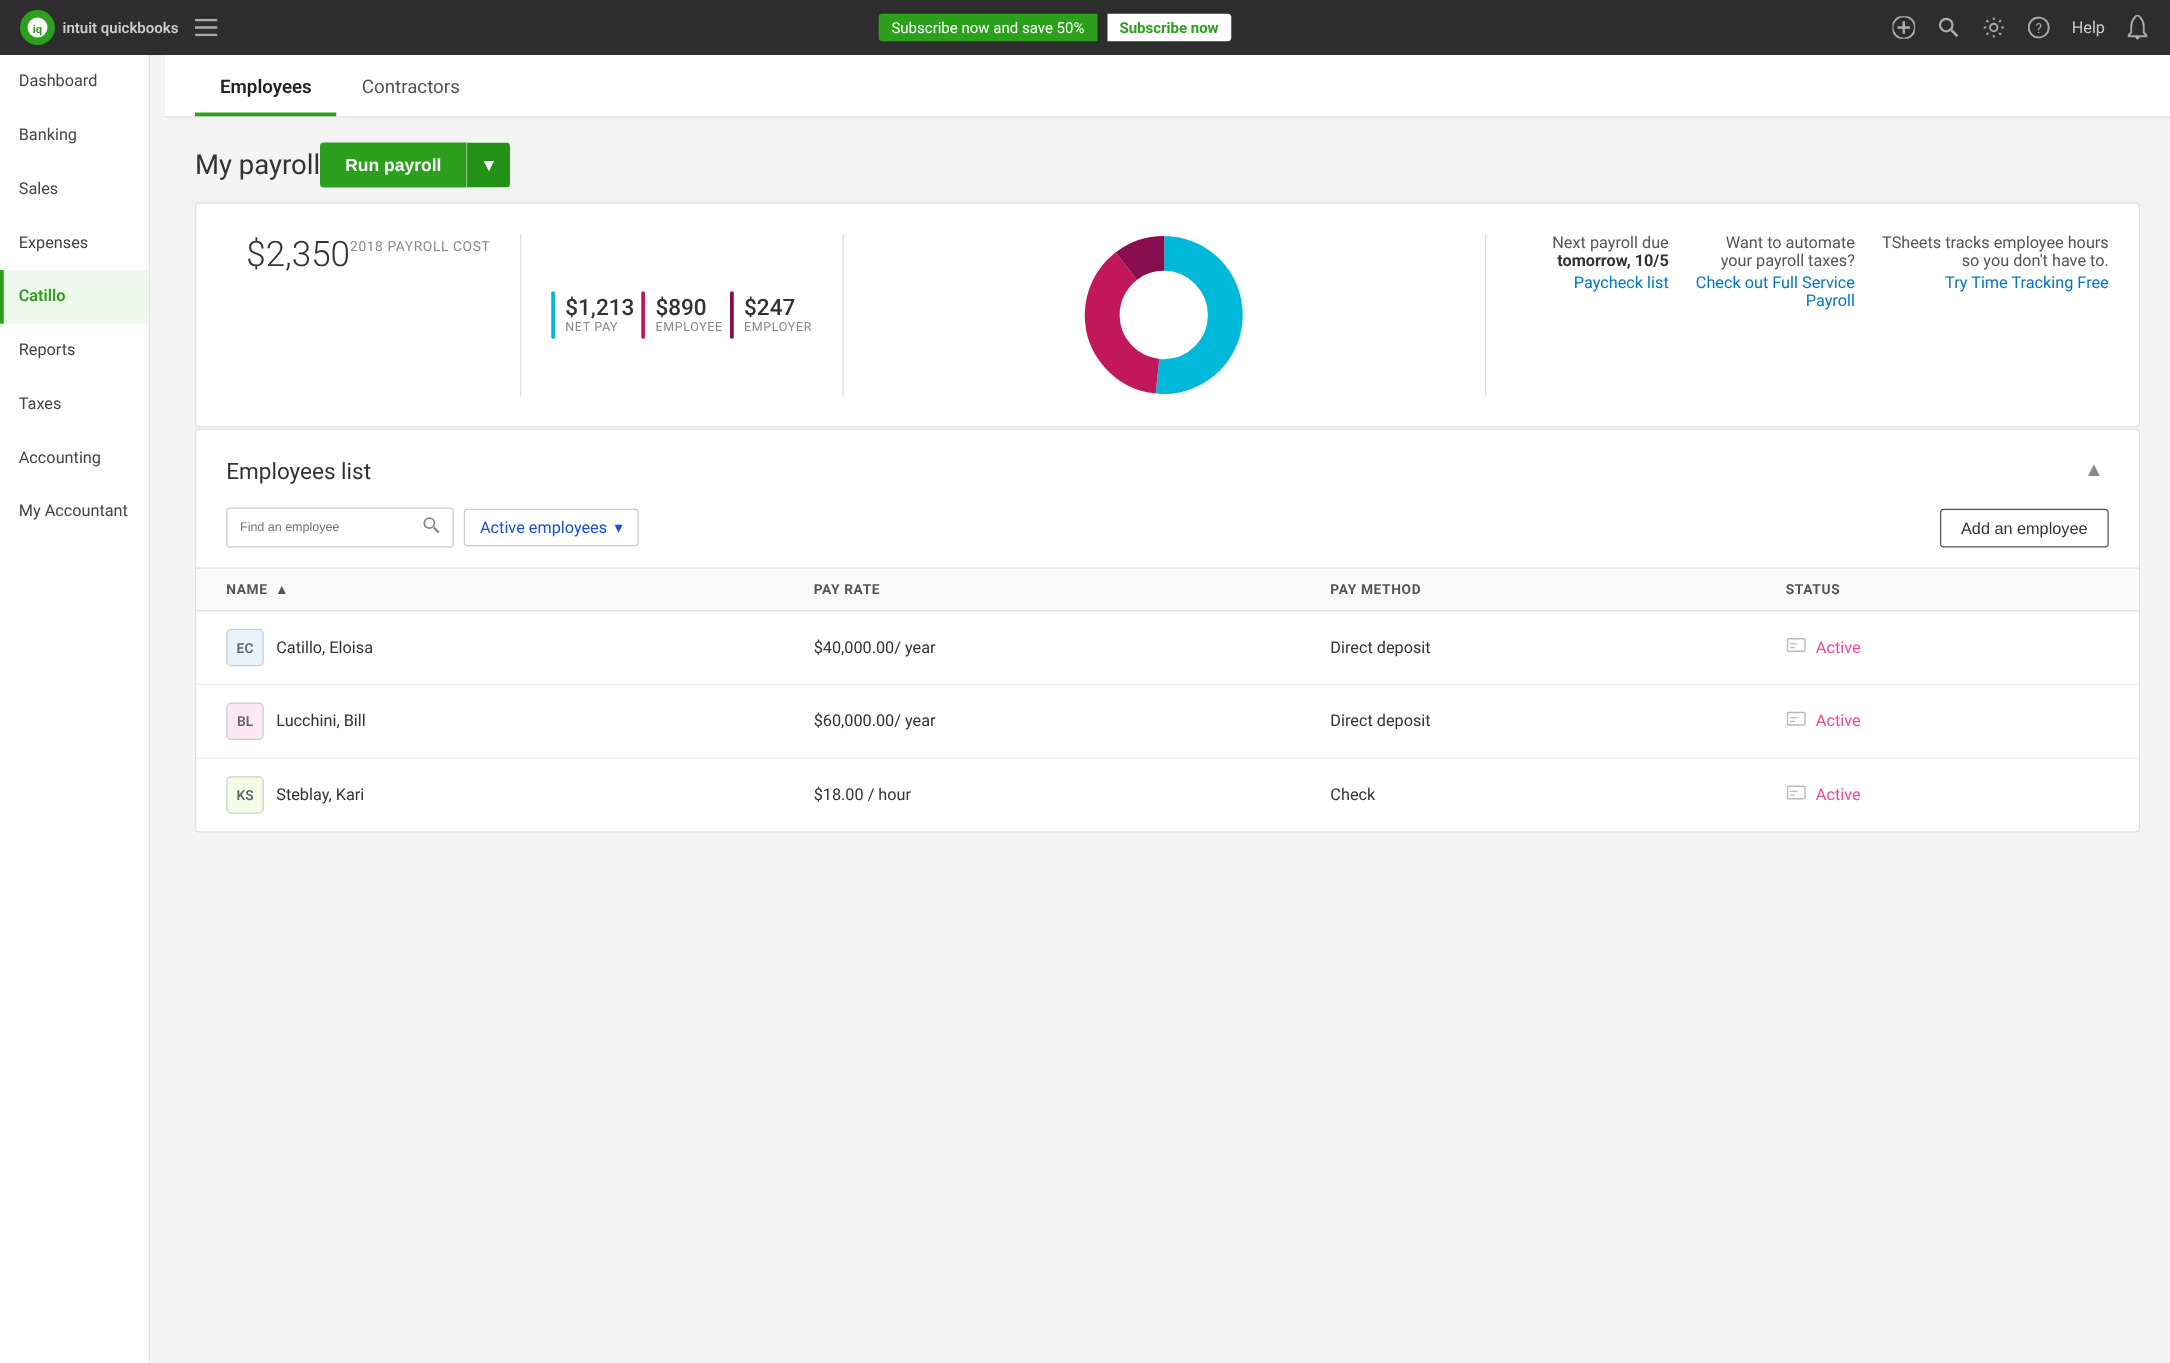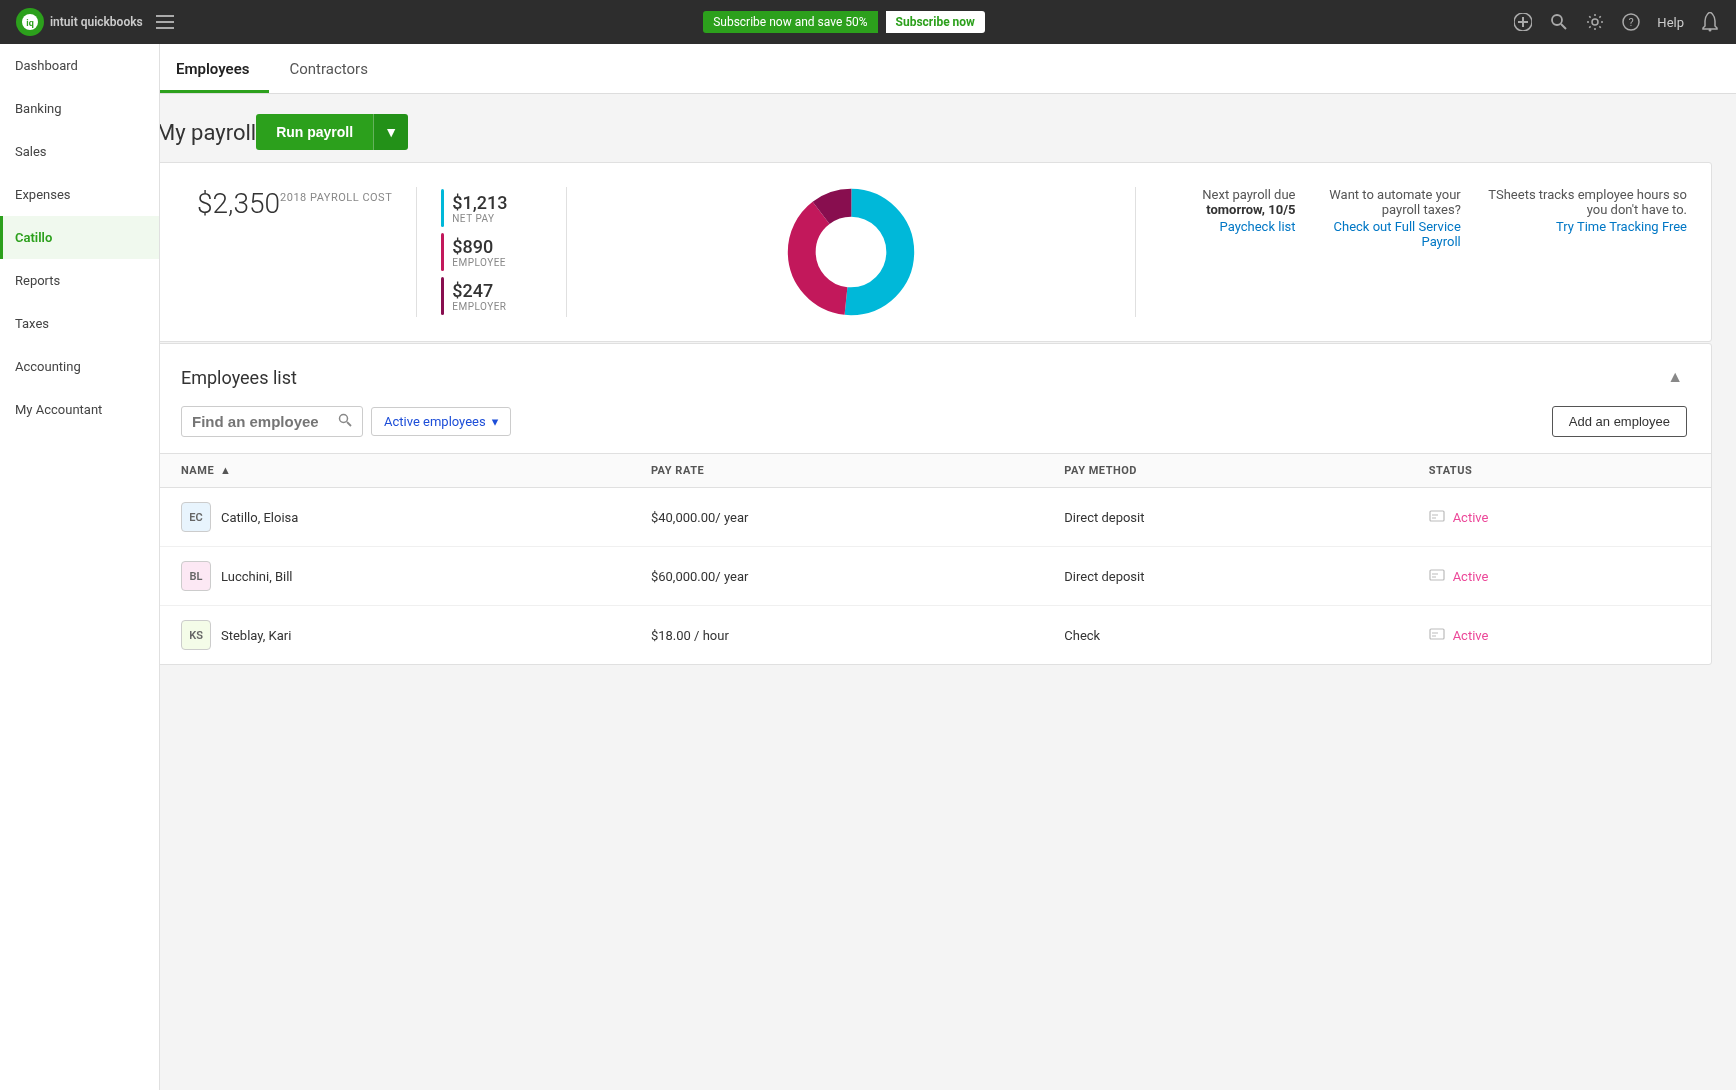--- a/index.html
+++ b/index.html
@@ -21,21 +21,21 @@
     .topbar-center { display: flex; align-items: center; gap: 8px; }
     .subscribe-banner { background: #2ca01c; color: white; font-size: 12px; padding: 4px 10px; border-radius: 3px 0 0 3px; }
     .subscribe-btn { background: white; color: #2ca01c; font-size: 12px; font-weight: 700; padding: 4px 10px; border-radius: 0 3px 3px 0; cursor: pointer; }
     .topbar-right { display: flex; align-items: center; gap: 16px; color: #aaa; }
     .topbar-icon { width: 20px; height: 20px; cursor: pointer; display: flex; align-items: center; justify-content: center; color: #ccc; font-size: 18px; }
     .topbar-help { color: #ccc; font-size: 13px; }
 
     
     .sidebar {
       position: fixed; top: 44px; left: 0; bottom: 0;
-      width: 160px;
+      width: 120px;
       background: #fff;
       border-right: 1px solid #e0e0e0;
       display: flex; flex-direction: column;
     }
     .sidebar-item {
       padding: 14px 12px;
       font-size: 13px;
       color: #444;
       cursor: pointer;
       border-left: 3px solid transparent;
@@ -118,21 +118,21 @@
       border: 1px solid #e0e0e0;
       border-radius: 3px;
       padding: 24px;
       margin-bottom: 0;
       display: flex;
       align-items: stretch;
     }
     .payroll-cost { min-width: 160px; display: flex; justify-content: flex-end; border-right: 1px solid #e0e0e0; padding-right: 24px; margin-left: 16px; }
     .payroll-cost-amount { font-size: 28px; font-weight: 300; color: #333; }
     .payroll-cost-label { font-size: 11px; color: #888; margin-top: 4px; letter-spacing: 0.5px; }
-    .payroll-breakdown { padding: 0 24px; border-right: 1px solid #e0e0e0; display: flex; flex-direction: column; justify-content: center; gap: 6px; min-width: 150px; }
+    .payroll-breakdown { padding: 0 24px; border-right: 1px solid #e0e0e0; display: flex; flex-direction: row; justify-content: center; gap: 6px; min-width: 150px; }
     .breakdown-item { display: flex; align-items: center; gap: 8px; }
     .breakdown-bar { width: 3px; height: 38px; border-radius: 2px; }
     .breakdown-info { }
     .breakdown-amount { font-size: 18px; font-weight: 500; color: #333; }
     .breakdown-label { font-size: 10px; color: #888; letter-spacing: 0.5px; }
     .payroll-chart { flex: 1; display: flex; align-items: center; justify-content: center; border-right: 1px solid #e0e0e0; padding: 0 24px; }
     .payroll-info { flex: 1; padding-left: 32px; display: flex; justify-content: center; gap: 18px; text-align: right; }
     .payroll-info-row { font-size: 13px; color: #555; }
     .payroll-info-row strong { color: #333; }
     .payroll-link { color: #0077c5; cursor: pointer; font-size: 13px; display: block; margin-top: 2px; }
@@ -170,25 +170,24 @@
       align-items: center;
       border: 1px solid #ccc;
       border-radius: 3px;
       padding: 6px 10px;
       background: #fff;
       gap: 6px;
     }
     .search-box input {
       border: none;
       outline: none;
-      font-size: 15px;
+      font-size: 10px;
       color: #0f766e;
       width: 140px;
       background: transparent;
-      font-weight: bold;
     }
     .filter-dropdown {
       display: flex;
       align-items: center;
       border: 1px solid #ccc;
       border-radius: 3px;
       padding: 6px 12px;
       background: #fff;
       cursor: pointer;
       gap: 6px;

